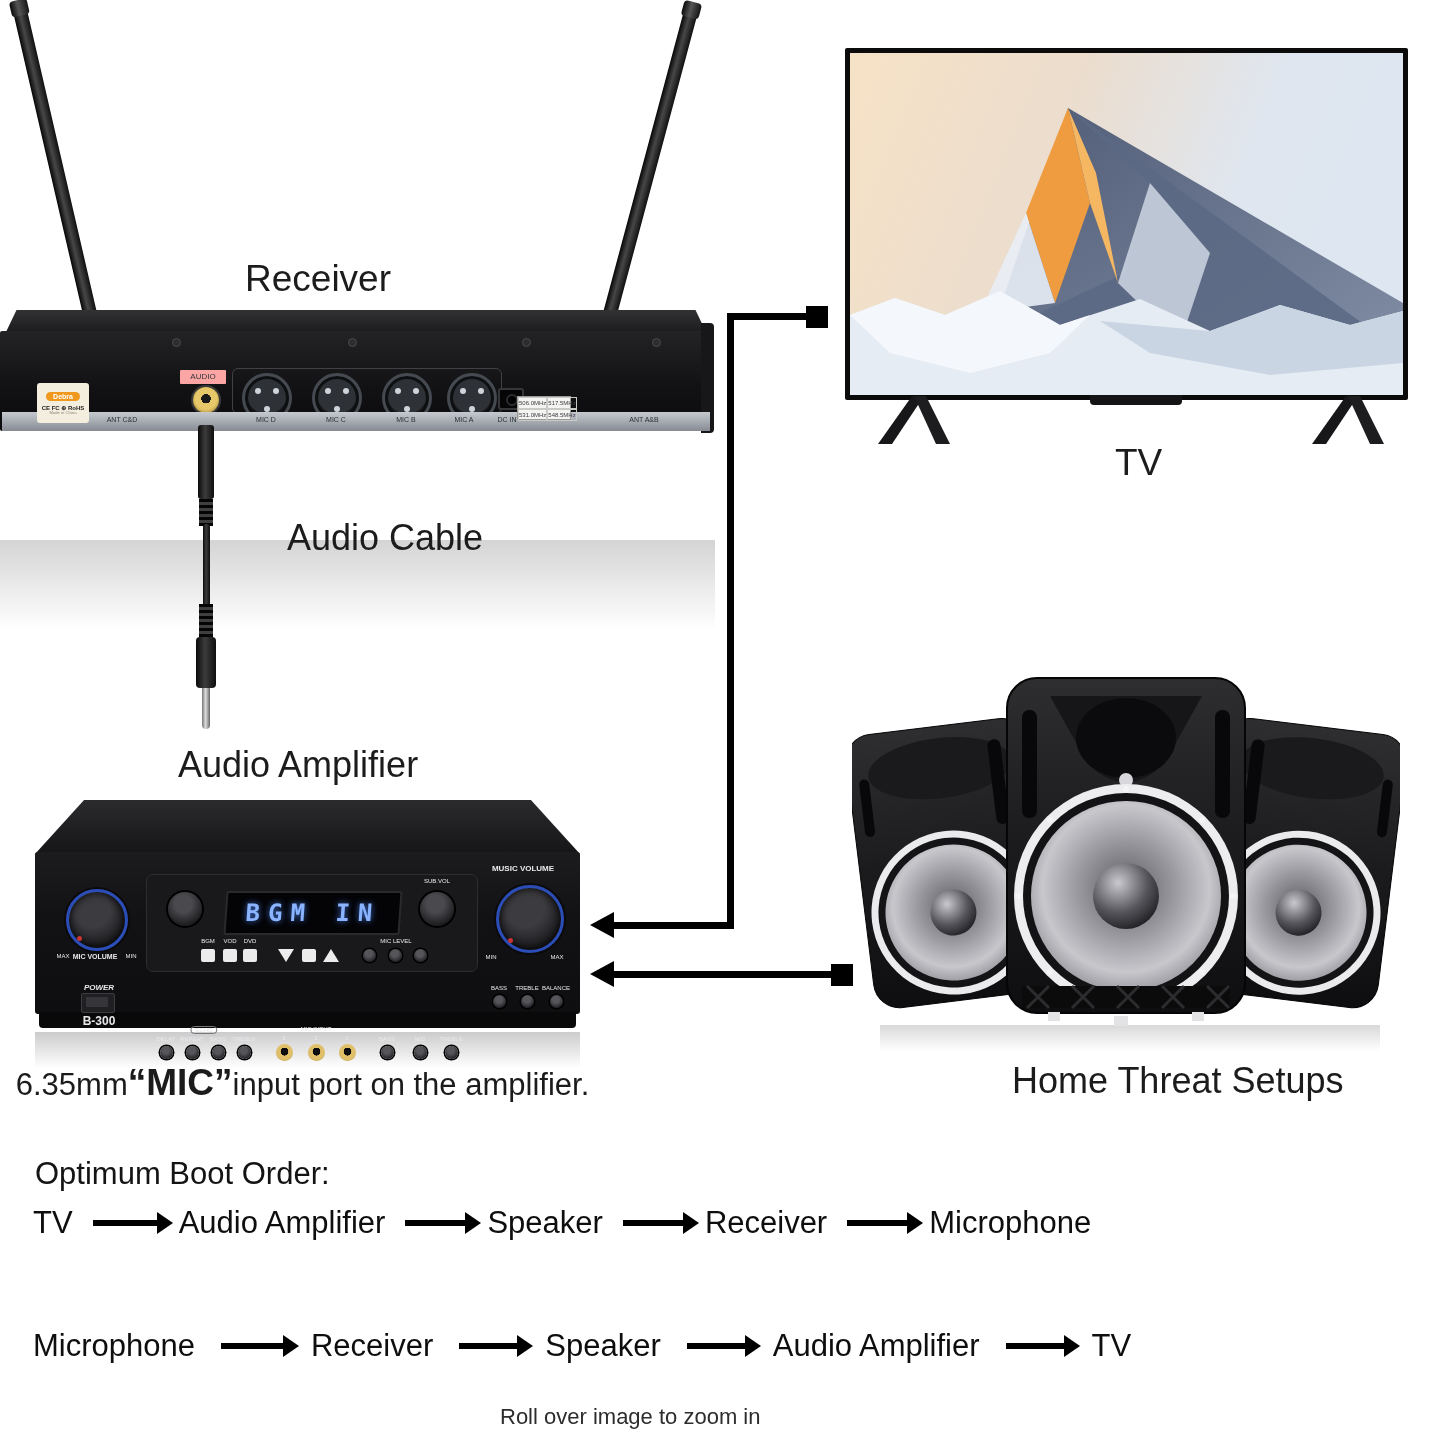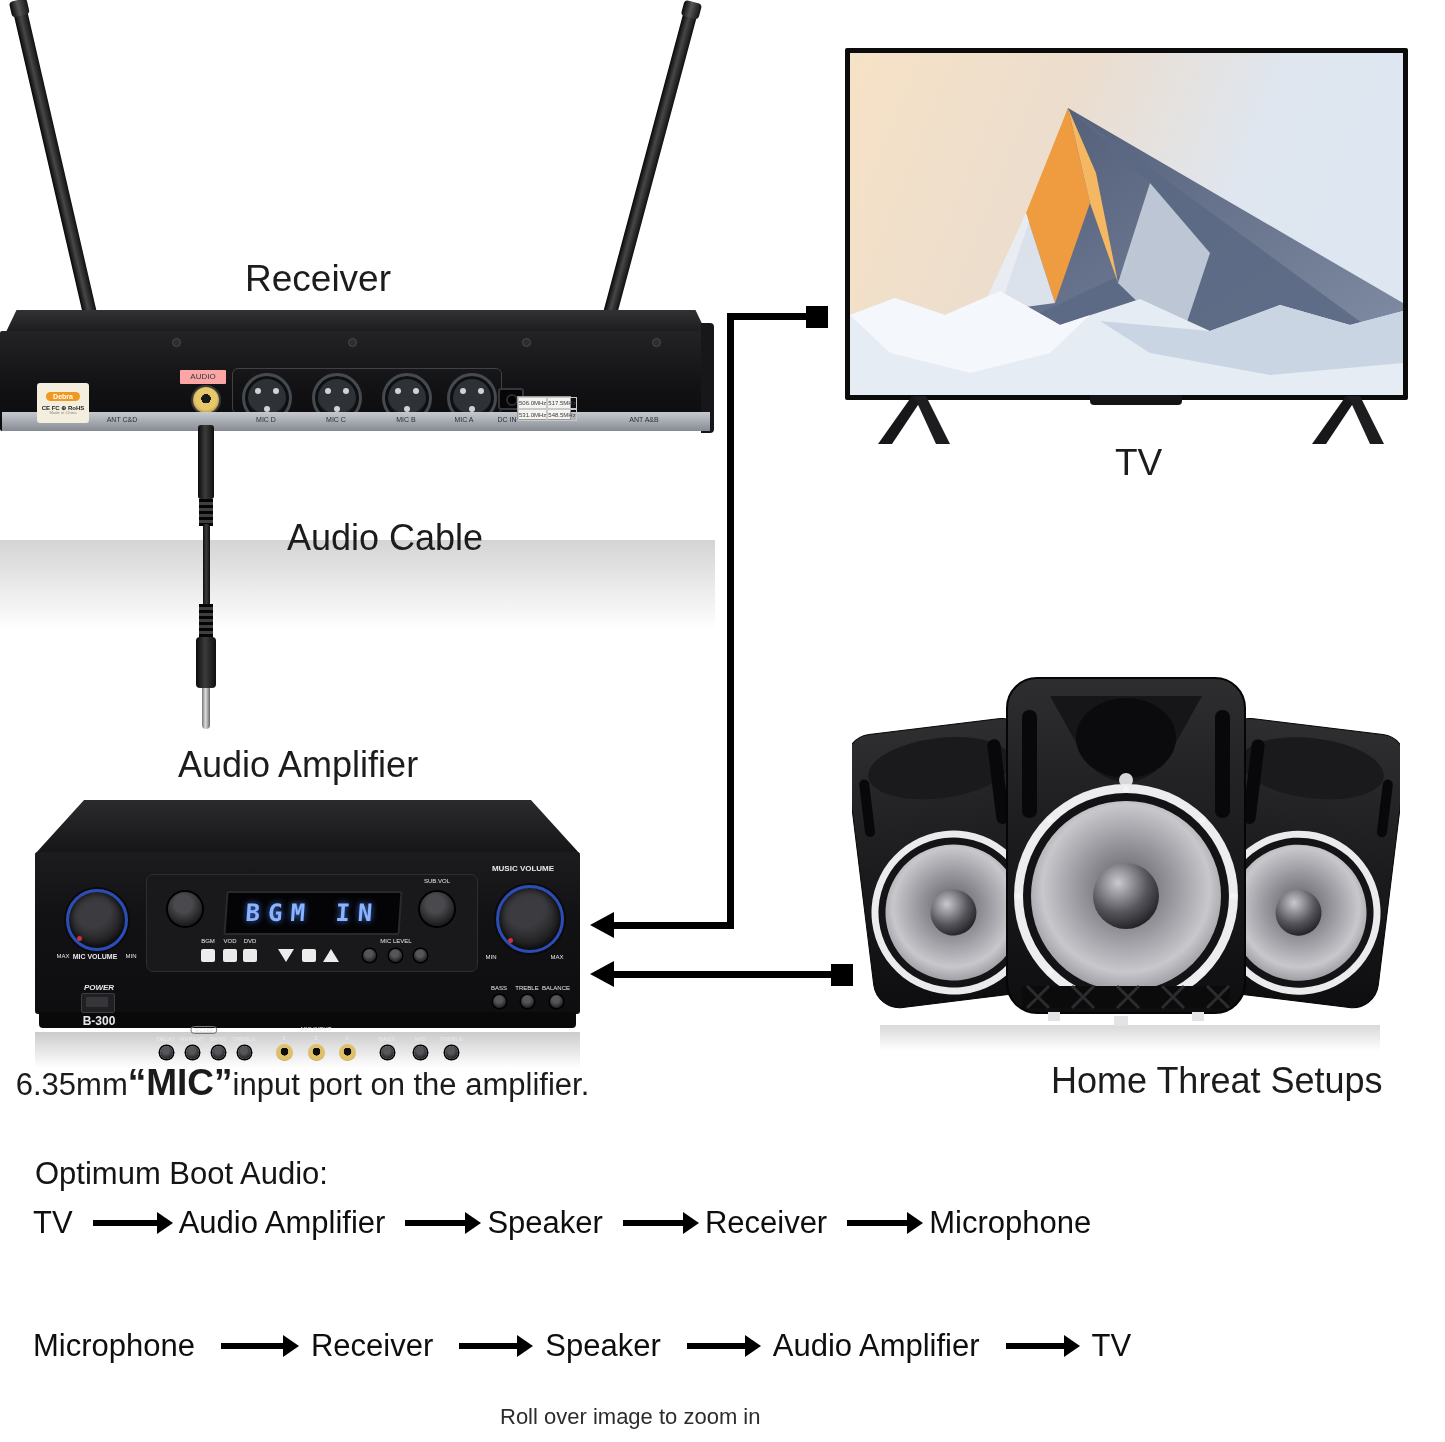--- a/index.html
+++ b/index.html
@@ -401,23 +401,23 @@
           <circle cx="350" cy="304" r="3"></circle>
       </g>
       <path d="M 170,318 h 208 v 22 h -208 Z" fill="#0b0b0c"></path>
       <path d="M 175,318 l 22,22 M 197,318 l -22,22 M 220,318 l 22,22 M 242,318 l -22,22 M 265,318 l 22,22 M 287,318 l -22,22 M 310,318 l 22,22 M 332,318 l -22,22 M 355,318 l 22,22 M 377,318 l -22,22" stroke="#2c2c2f" stroke-width="3" fill="none"></path>
       <rect x="196" y="344" width="12" height="9" fill="#e3e3e6"></rect>
       <rect x="340" y="344" width="12" height="9" fill="#e3e3e6"></rect>
       <rect x="262" y="348" width="14" height="10" fill="#e3e3e6"></rect>
     </g>
   </svg>
   <div class="spk-reflect"></div>
-  <div class="lbl" style="left:1012px;top:1060px;font-size:36px;margin-left:39px;">Home Threat Setups</div>
-
-  <div class="order-title" style="top:1156px;">Optimum Boot Audio:</div>
+  <div class="lbl" style="left:1012px;top:1060px;font-size:36px;">Home Threat Setups</div>
+
+  <div class="order-title" style="top:1156px;">Optimum Boot Order:</div>
   <div class="order-row" style="left:33px;top:1205px;gap:20px;">
     <span>TV</span>
     <span class="flow-arrow" style="width:66px;"></span>
     <span>Audio Amplifier</span>
     <span class="flow-arrow" style="width:62px;"></span>
     <span>Speaker</span>
     <span class="flow-arrow" style="width:62px;"></span>
     <span>Receiver</span>
     <span class="flow-arrow" style="width:62px;"></span>
     <span>Microphone</span>

